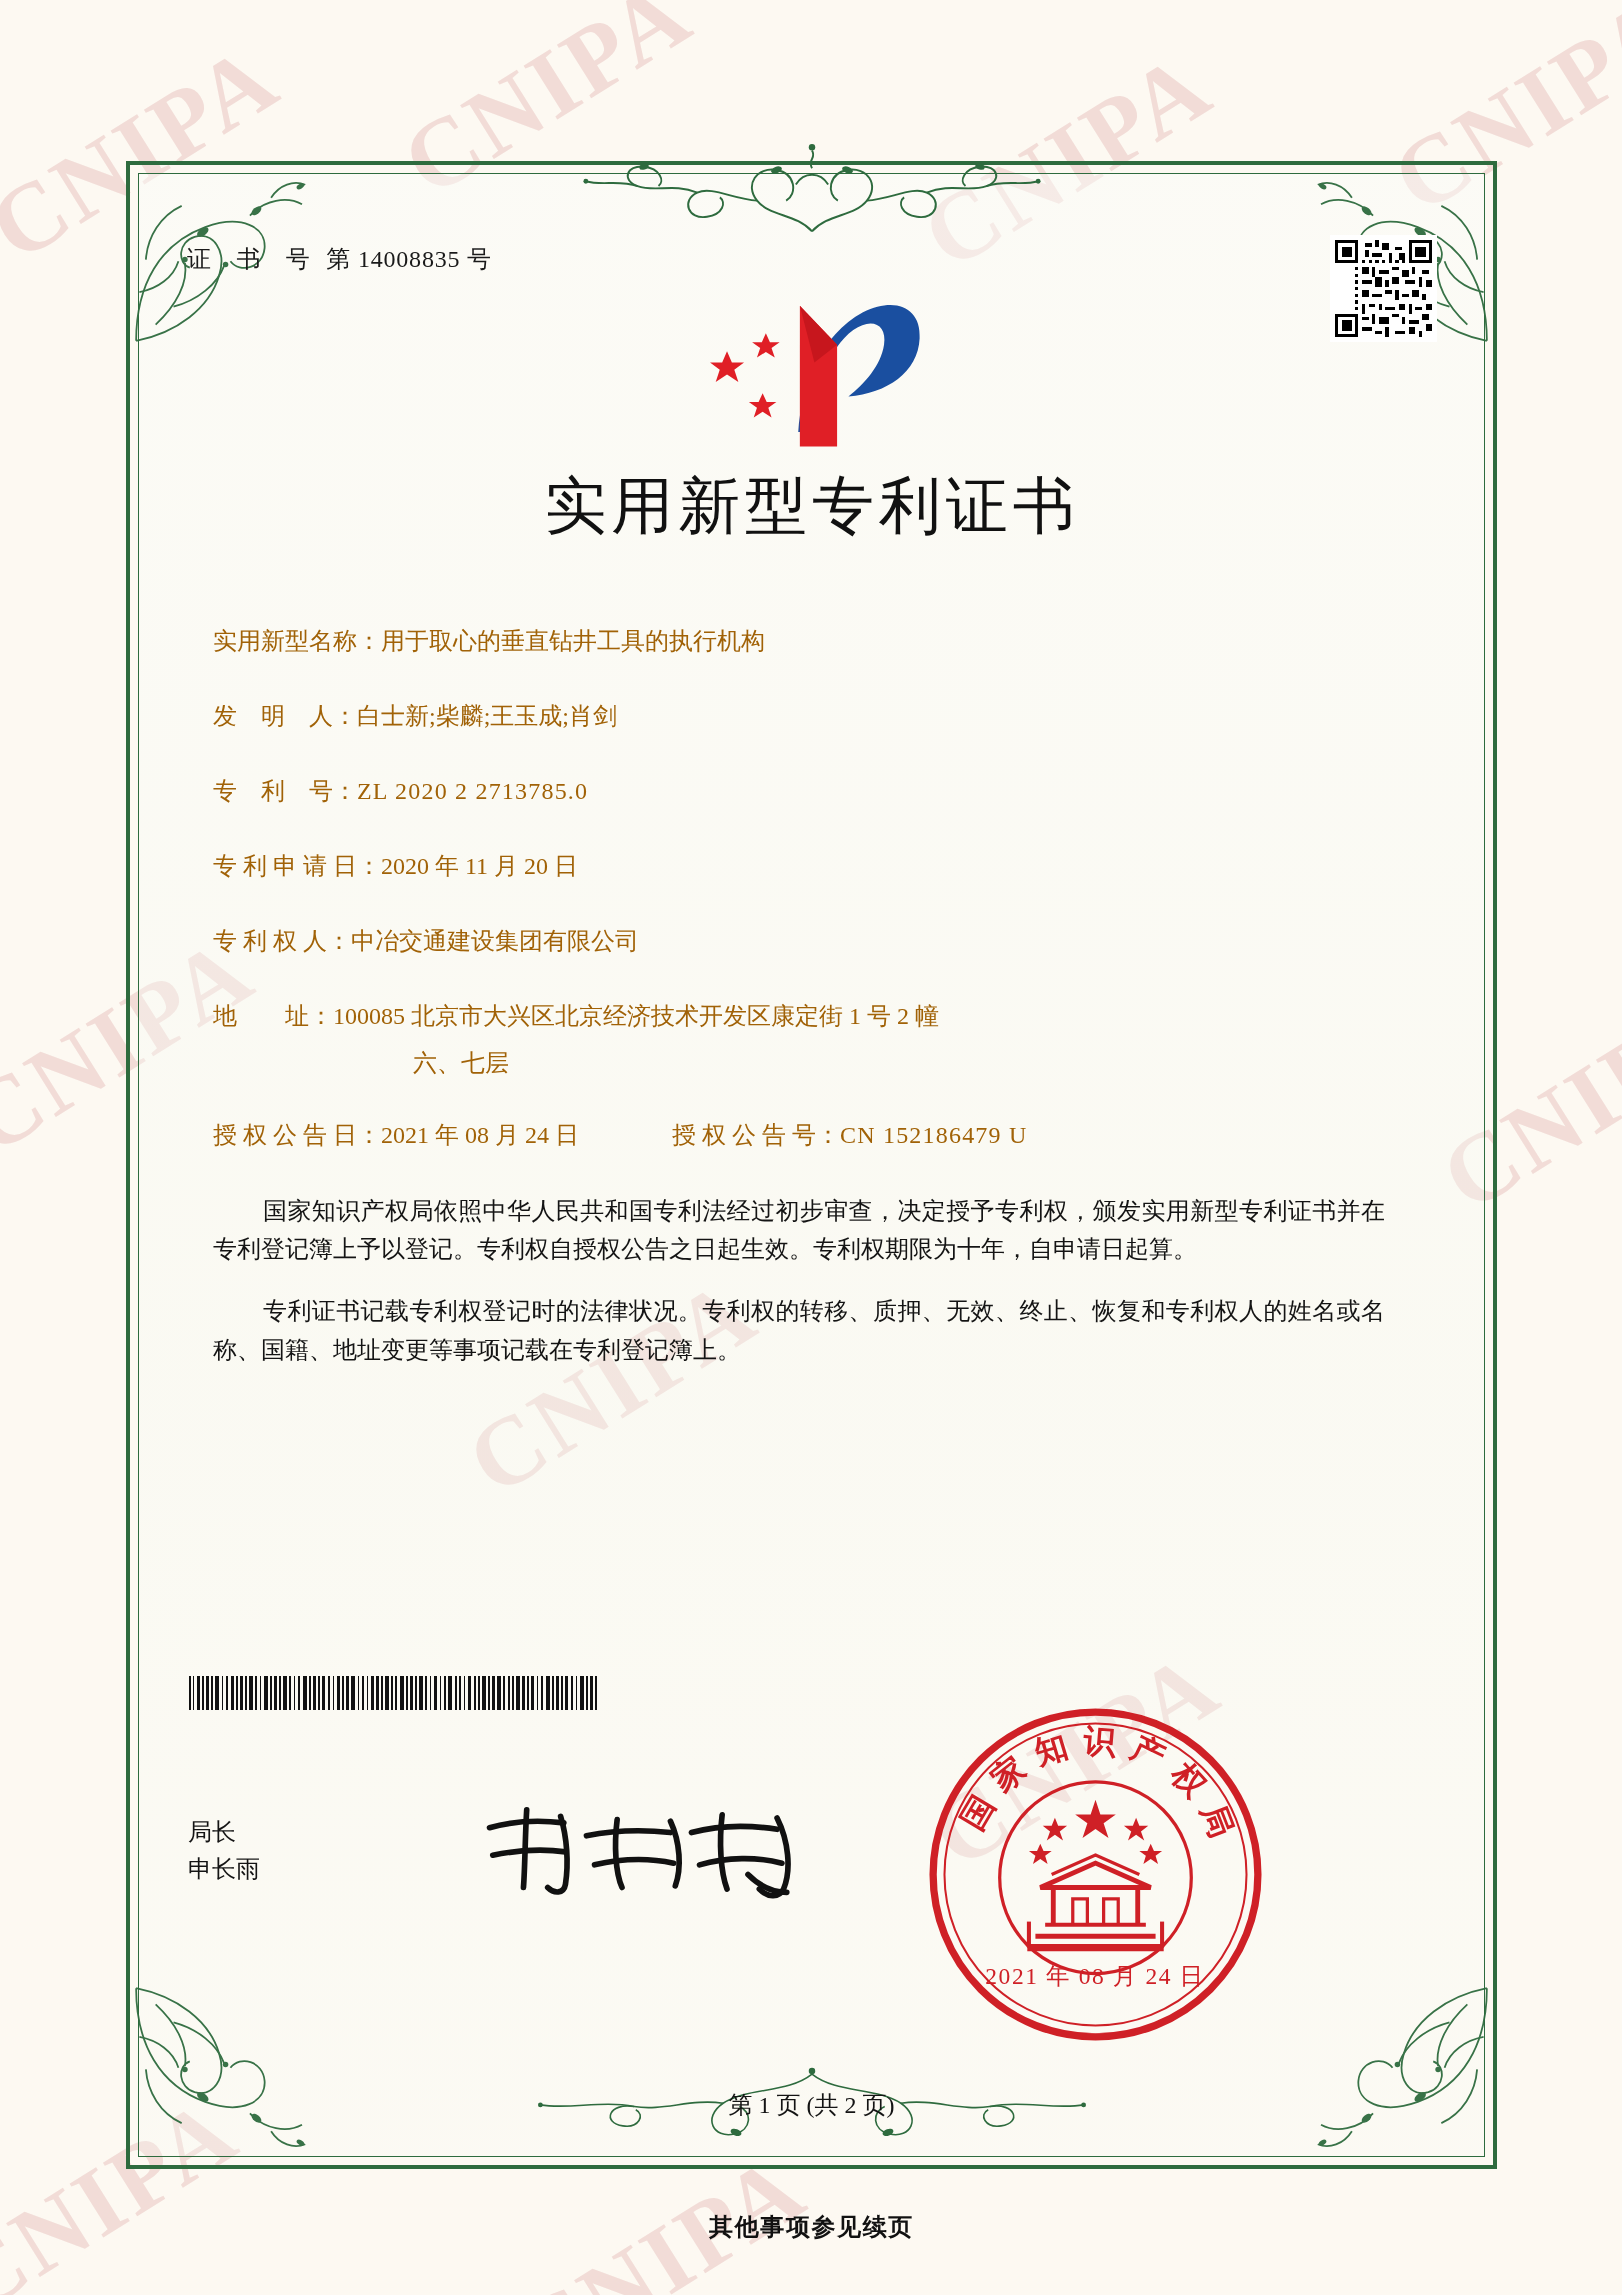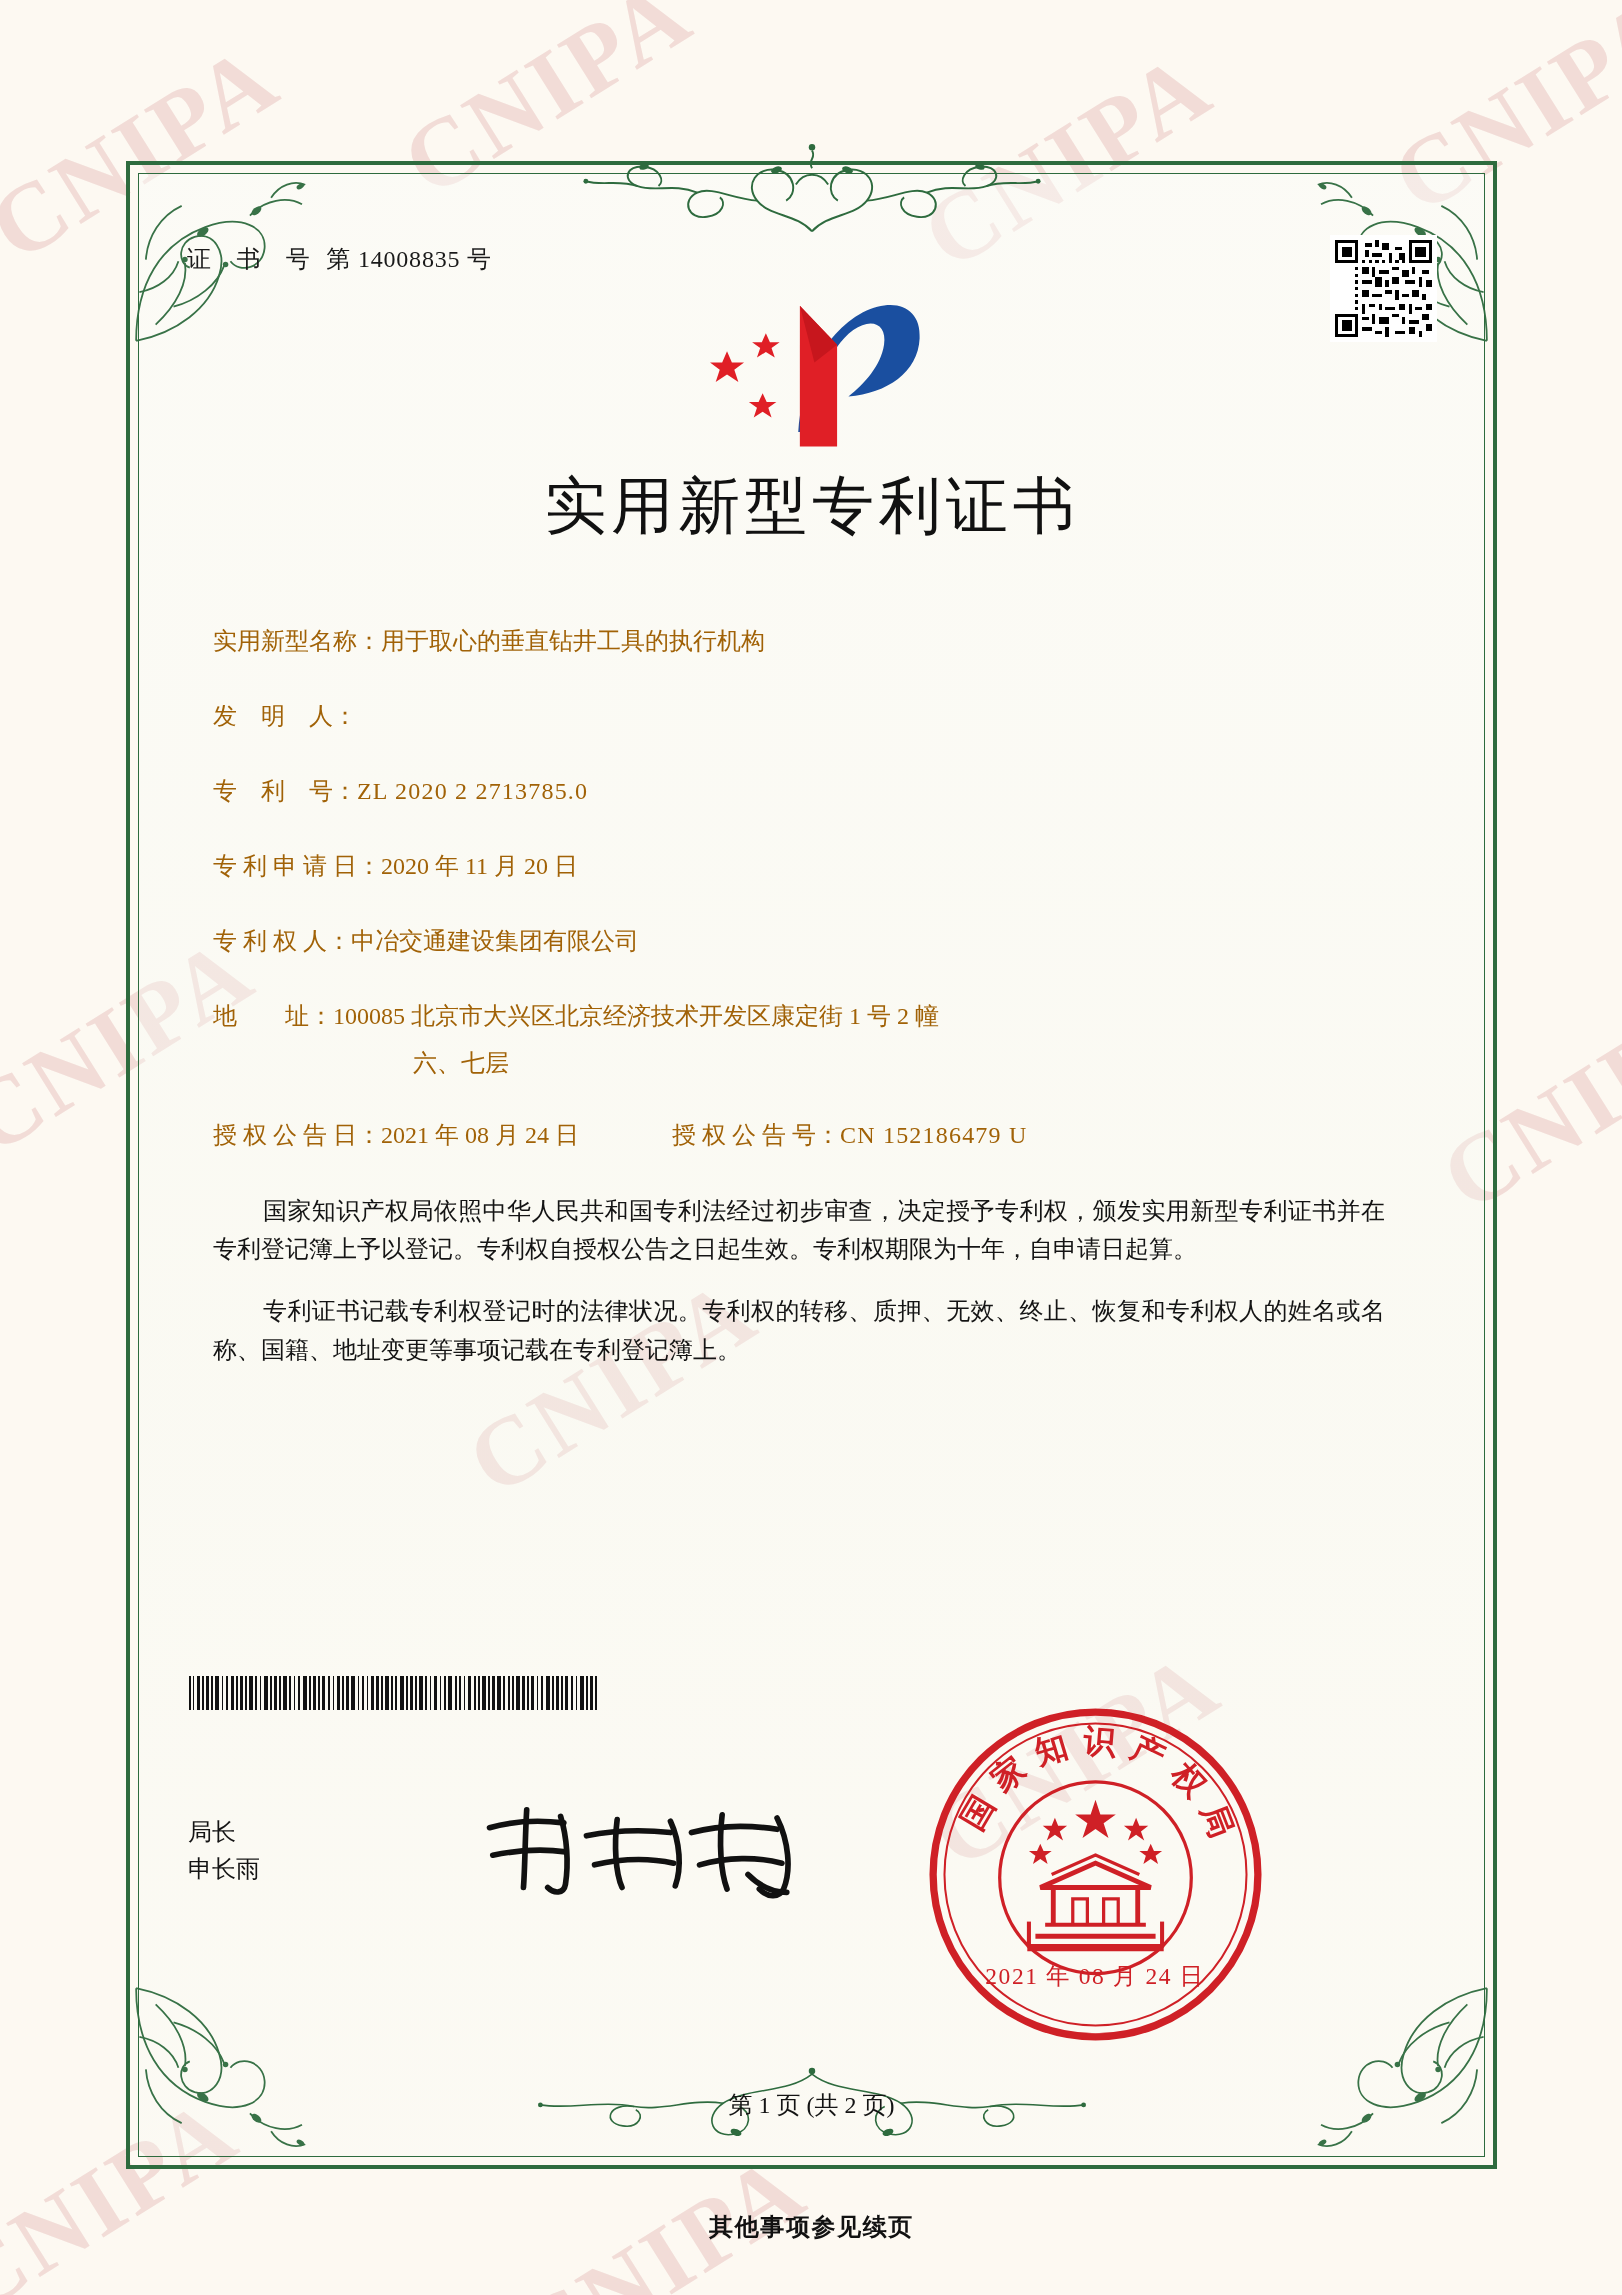--- a/index.html
+++ b/index.html
@@ -535,20 +535,21 @@
 
     <div class="fields">
 
       <div class="field">
         <span class="lbl">实用新型名称：</span>
         <span class="val">用于取心的垂直钻井工具的执行机构</span>
       </div>
 
       <div class="field">
         <span class="lbl">发    明    人：</span>
+        <span class="val">白士新;柴麟;王玉成;肖剑</span>
       </div>
 
       <div class="field">
         <span class="lbl">专    利    号：</span>
         <span class="val mono">ZL 2020 2 2713785.0</span>
       </div>
 
       <div class="field">
         <span class="lbl">专 利 申 请 日：</span>
         <span class="val">2020 年 11 月 20 日</span>

